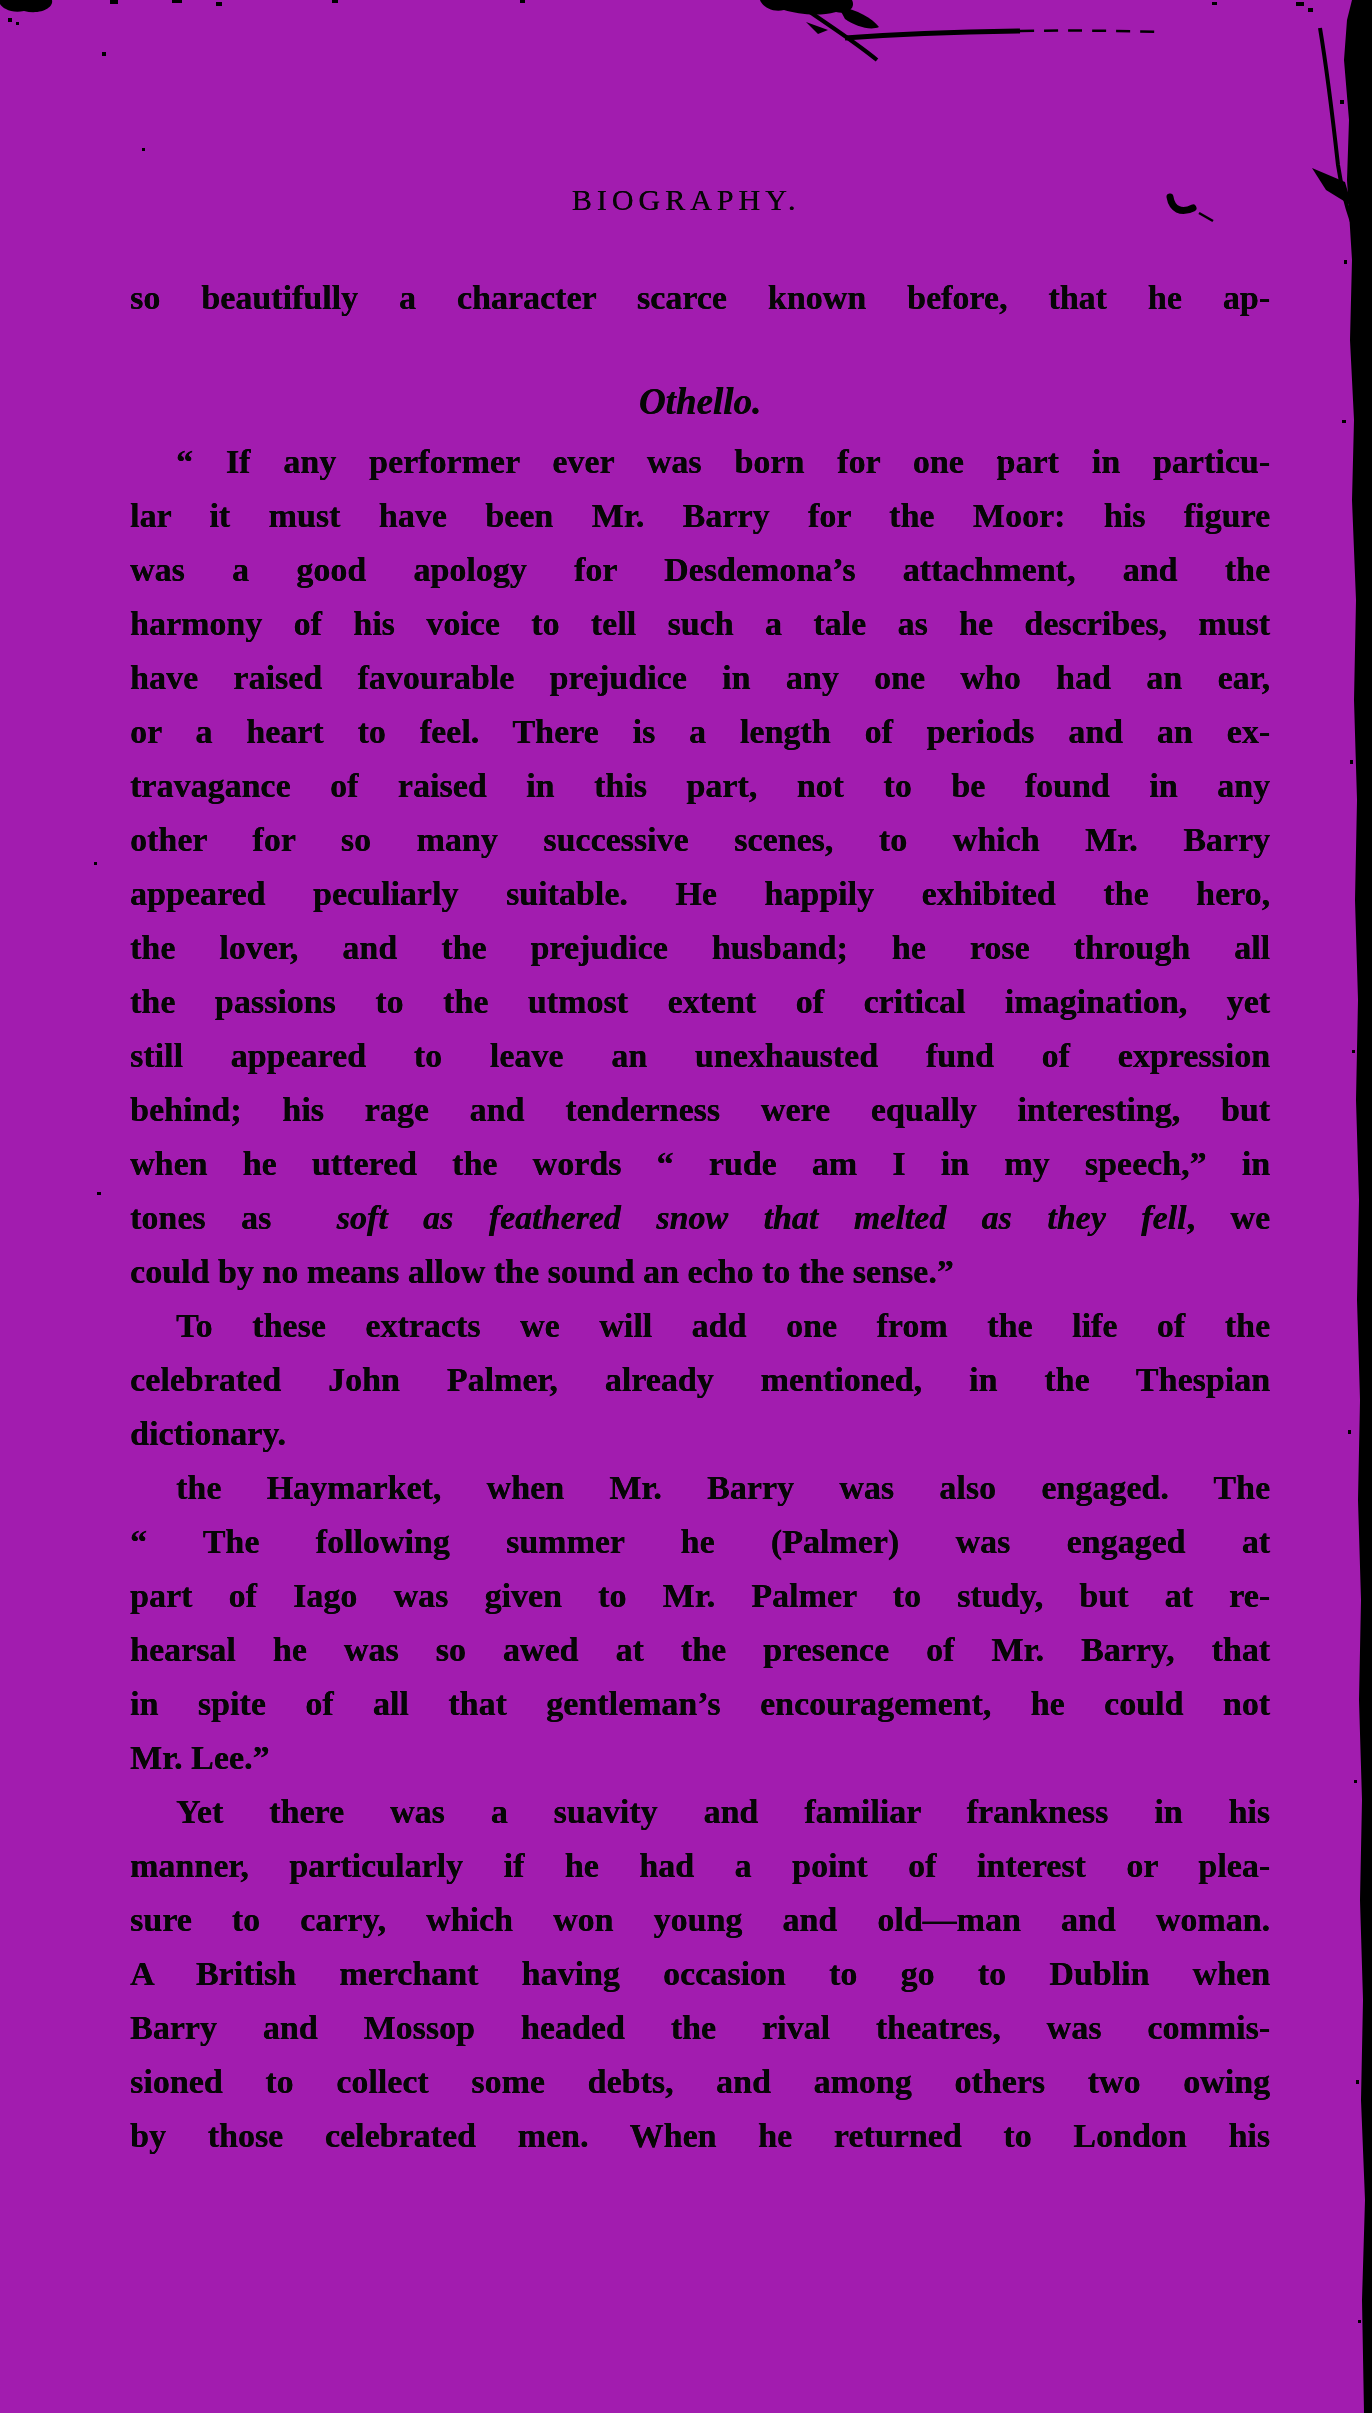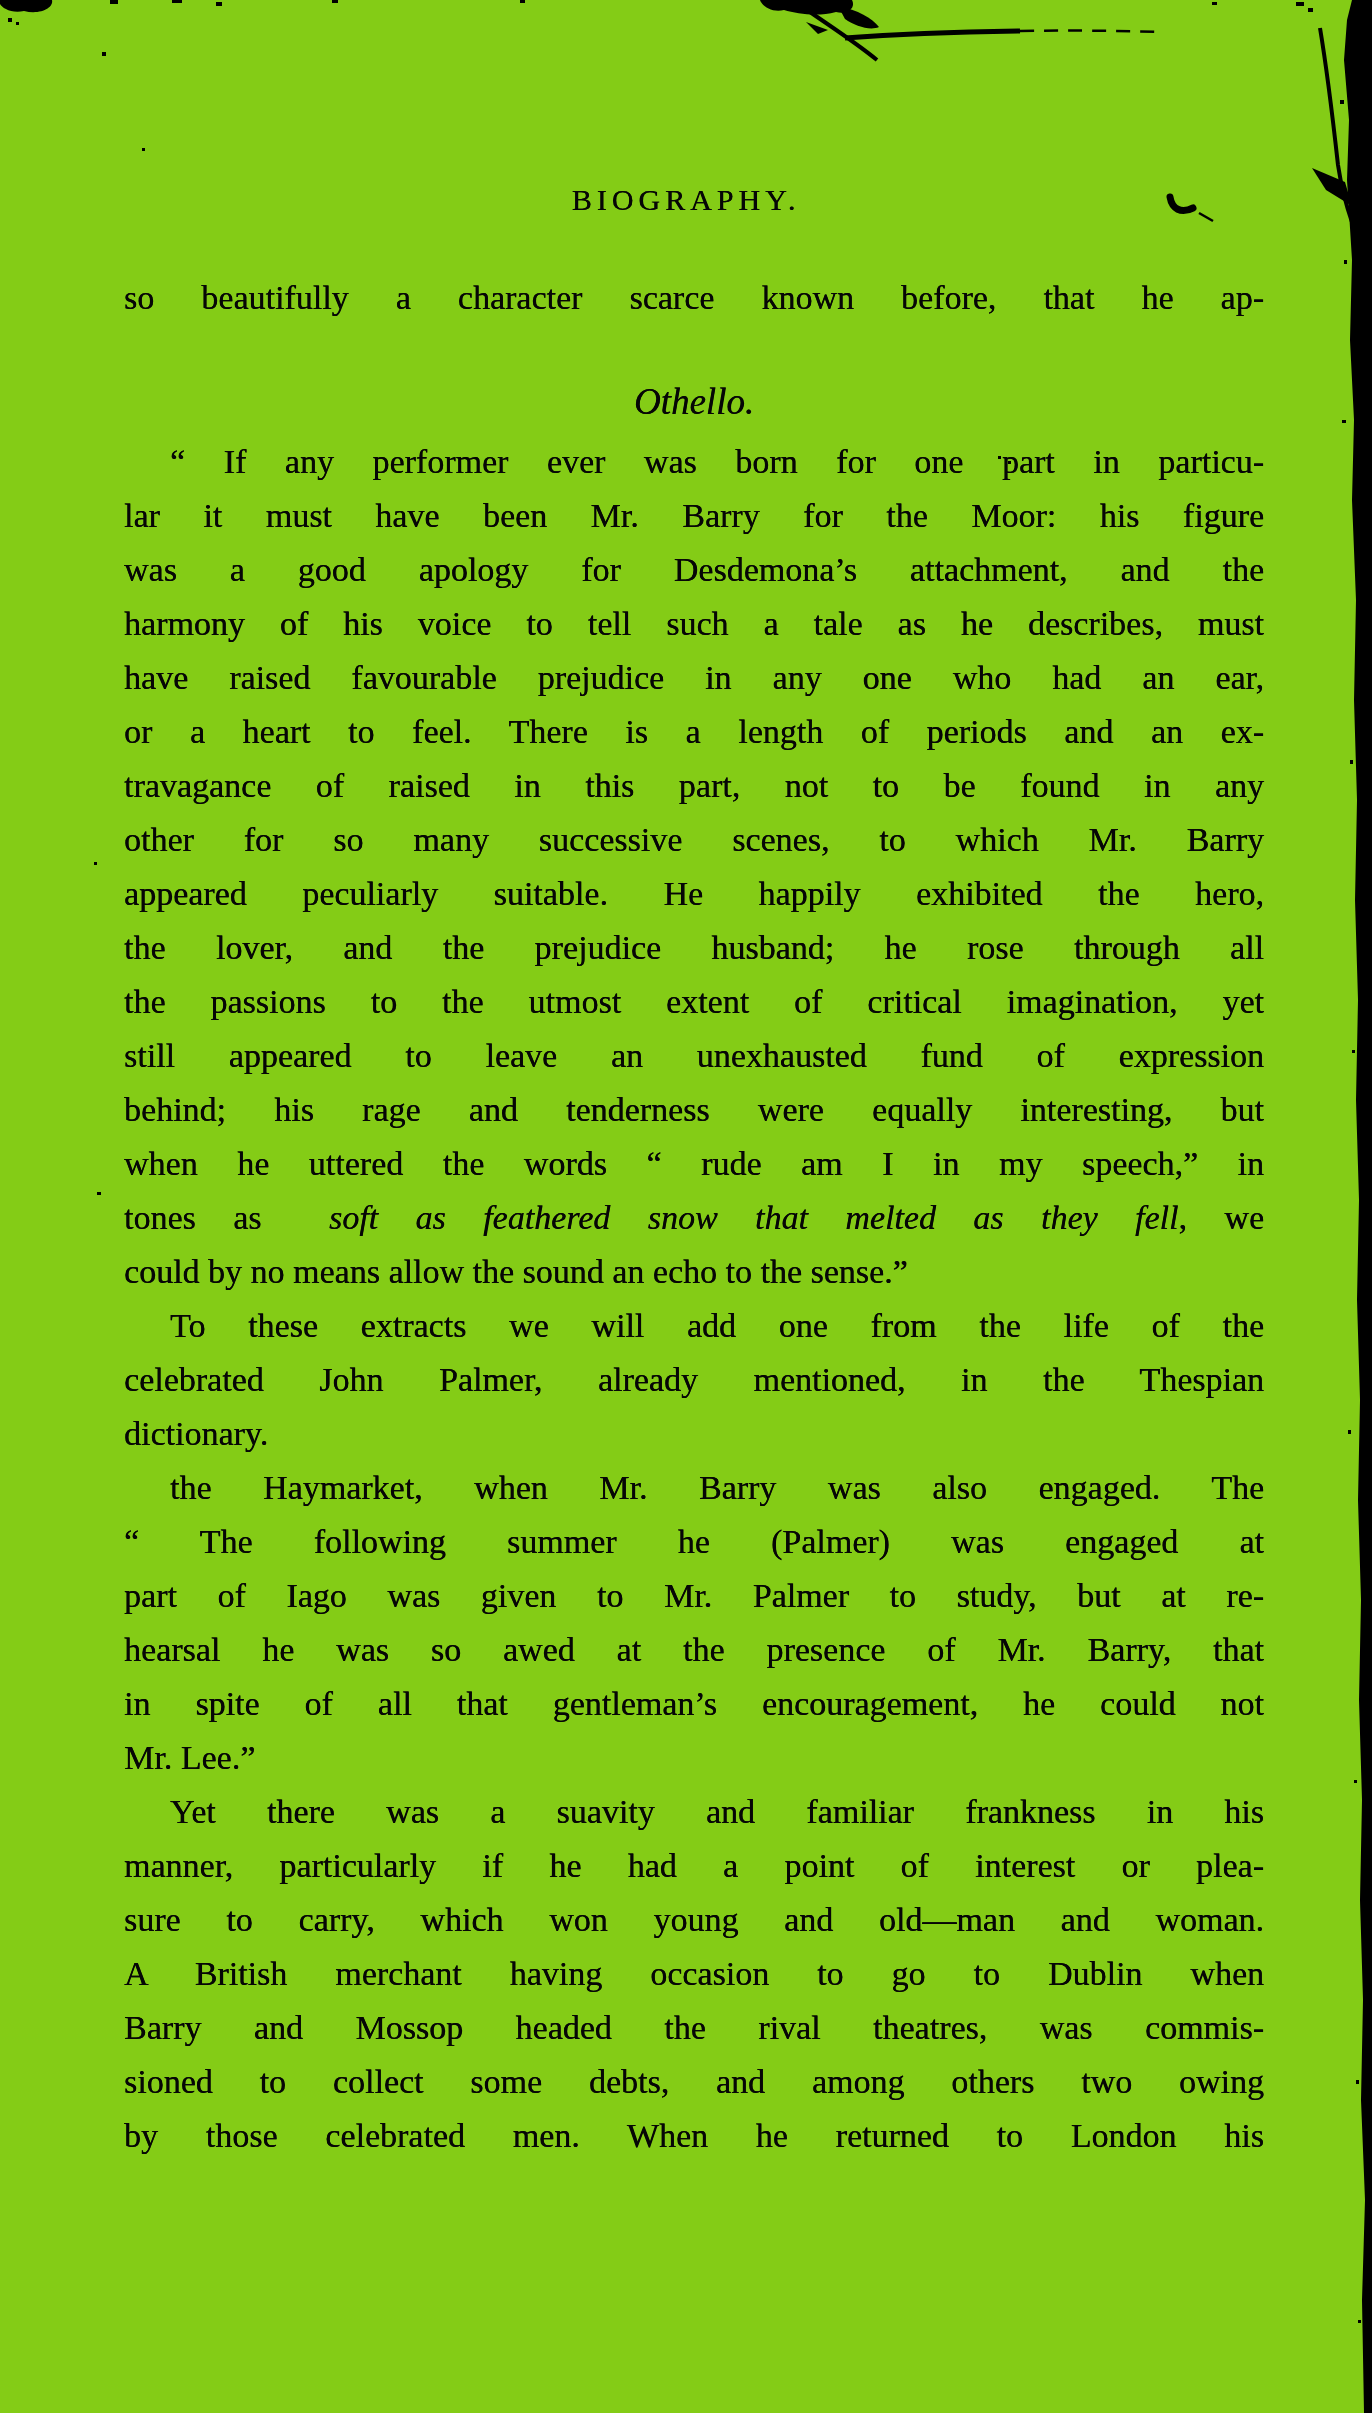--- a/index.html
+++ b/index.html
@@ -1,33 +1,34 @@
 <!DOCTYPE html>
 <html><head>
 <meta charset="utf-8">
 <style>
   html,body { margin:0; padding:0; background:#ffffff; }
   .page {
     position:relative;
     width:1372px; height:2413px;
-    background:#84cc16;
+    background:#a21caf;
     overflow:hidden;
     font-family:"Liberation Serif","DejaVu Serif",serif;
     color:#060606;
   }
   .running-head {
     position:absolute; top:183px; left:116px; width:1140px;
     text-align:center;
     font-size:30px; letter-spacing:5px; font-weight:400;
     text-shadow:0.4px 0 0 currentColor;
   }
   .body-text {
-    position:absolute; top:271px; left:124px; width:1140px;
+    position:absolute; top:271px; left:130px; width:1140px;
     font-size:34px; line-height:54px;
     text-shadow:0.3px 0 0 currentColor;
+    font-weight:bold;
   }
   .section-heading {
     margin:50px 0 6px;
     text-align:center;
     font-style:italic;
     font-size:37px; line-height:54px;
   }
   .paragraph { margin:0; }
   .line { text-align:justify; text-align-last:justify; }
   .line-last { text-align-last:left; }

